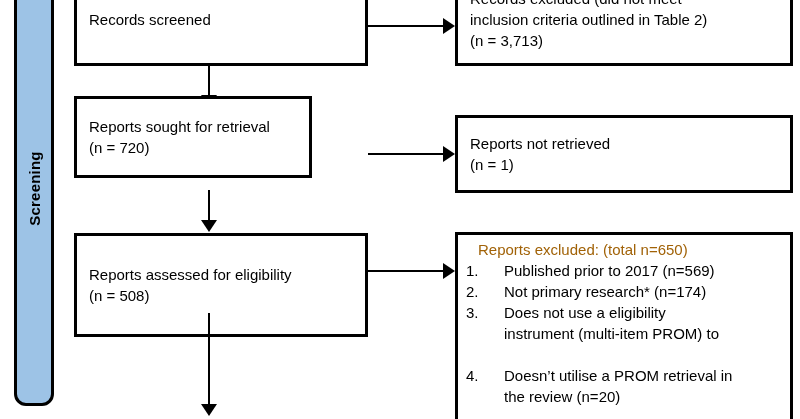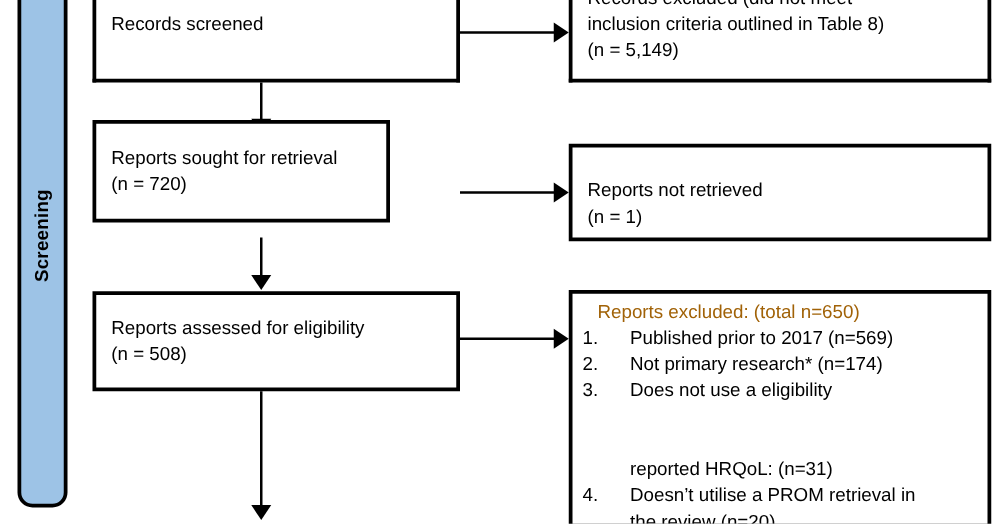--- a/index.html
+++ b/index.html
@@ -119,68 +119,67 @@
   <div class="phase-bar" style="left:14px; top:-30px; width:40px; height:436px; background:#9DC3E6;">
     <span class="phase-label">Screening</span>
   </div>
 
   <div class="flow-box clip-top" style="left:74px; top:-24px; width:294px; height:90px;">
     <div class="line">Records screened</div>
   </div>
 
   <div class="flow-box clip-top" style="left:455px; top:-24px; width:338px; height:90px;">
     <div class="line">Records excluded (did not meet</div>
-    <div class="line">inclusion criteria outlined in Table 8)</div>
-    <div class="line">(n = 5,149)</div>
+    <div class="line">inclusion criteria outlined in Table 2)</div>
+    <div class="line">(n = 3,713)</div>
   </div>
 
   <div class="conn-h" style="left:368px; top:25px; width:77px;"></div>
   <div class="arrow-right" style="left:443px; top:18px;"></div>
 
   <div class="conn-v" style="left:208px; top:66px; height:32px;"></div>
   <div class="arrow-down" style="left:201px; top:95px;"></div>
 
   <div class="flow-box" style="left:74px; top:96px; width:238px; height:82px;">
     <div class="line">Reports sought for retrieval</div>
     <div class="line">(n = 720)</div>
   </div>
 
-  <div class="flow-box" style="left:455px; top:115px; width:338px; height:78px;justify-content:flex-end;">
+  <div class="flow-box" style="left:455px; top:115px; width:338px; height:78px;">
     <div class="line">Reports not retrieved</div>
     <div class="line">(n = 1)</div>
   </div>
 
   <div class="conn-h" style="left:368px; top:153px; width:77px;"></div>
   <div class="arrow-right" style="left:443px; top:146px;"></div>
 
   <div class="conn-v" style="left:208px; top:190px; height:32px;"></div>
   <div class="arrow-down" style="left:201px; top:220px;"></div>
 
-  <div class="flow-box" style="left:74px; top:233px; width:294px; height:80px;">
+  <div class="flow-box" style="left:74px; top:233px; width:294px; height:104px;">
     <div class="line">Reports assessed for eligibility</div>
     <div class="line">(n = 508)</div>
   </div>
 
   <div class="reasons-box clip-bottom" style="left:455px; top:232px; width:338px; height:190px;">
     <div class="reasons-head">Reports excluded: (total n=650)</div>
     <ul class="reasons-list">
       <li>
         <span class="num">1.</span>
         <span>Published prior to 2017 (n=569)</span>
       </li>
       <li>
         <span class="num">2.</span>
         <span>Not primary research* (n=174)</span>
       </li>
       <li>
         <span class="num">3.</span>
         <span>Does not use a eligibility</span><br>
+        <span>instrument (multi-item PROM) to</span><br>
         <br>
-        <br>
-        <span>reported HRQoL: (n=31)</span>
       </li>
       <li>
         <span class="num">4.</span>
         <span>Doesn’t utilise a PROM retrieval in</span><br>
         <span>the review (n=20)</span>
       </li>
     </ul>
   </div>
 
   <div class="conn-h" style="left:368px; top:270px; width:77px;"></div>

